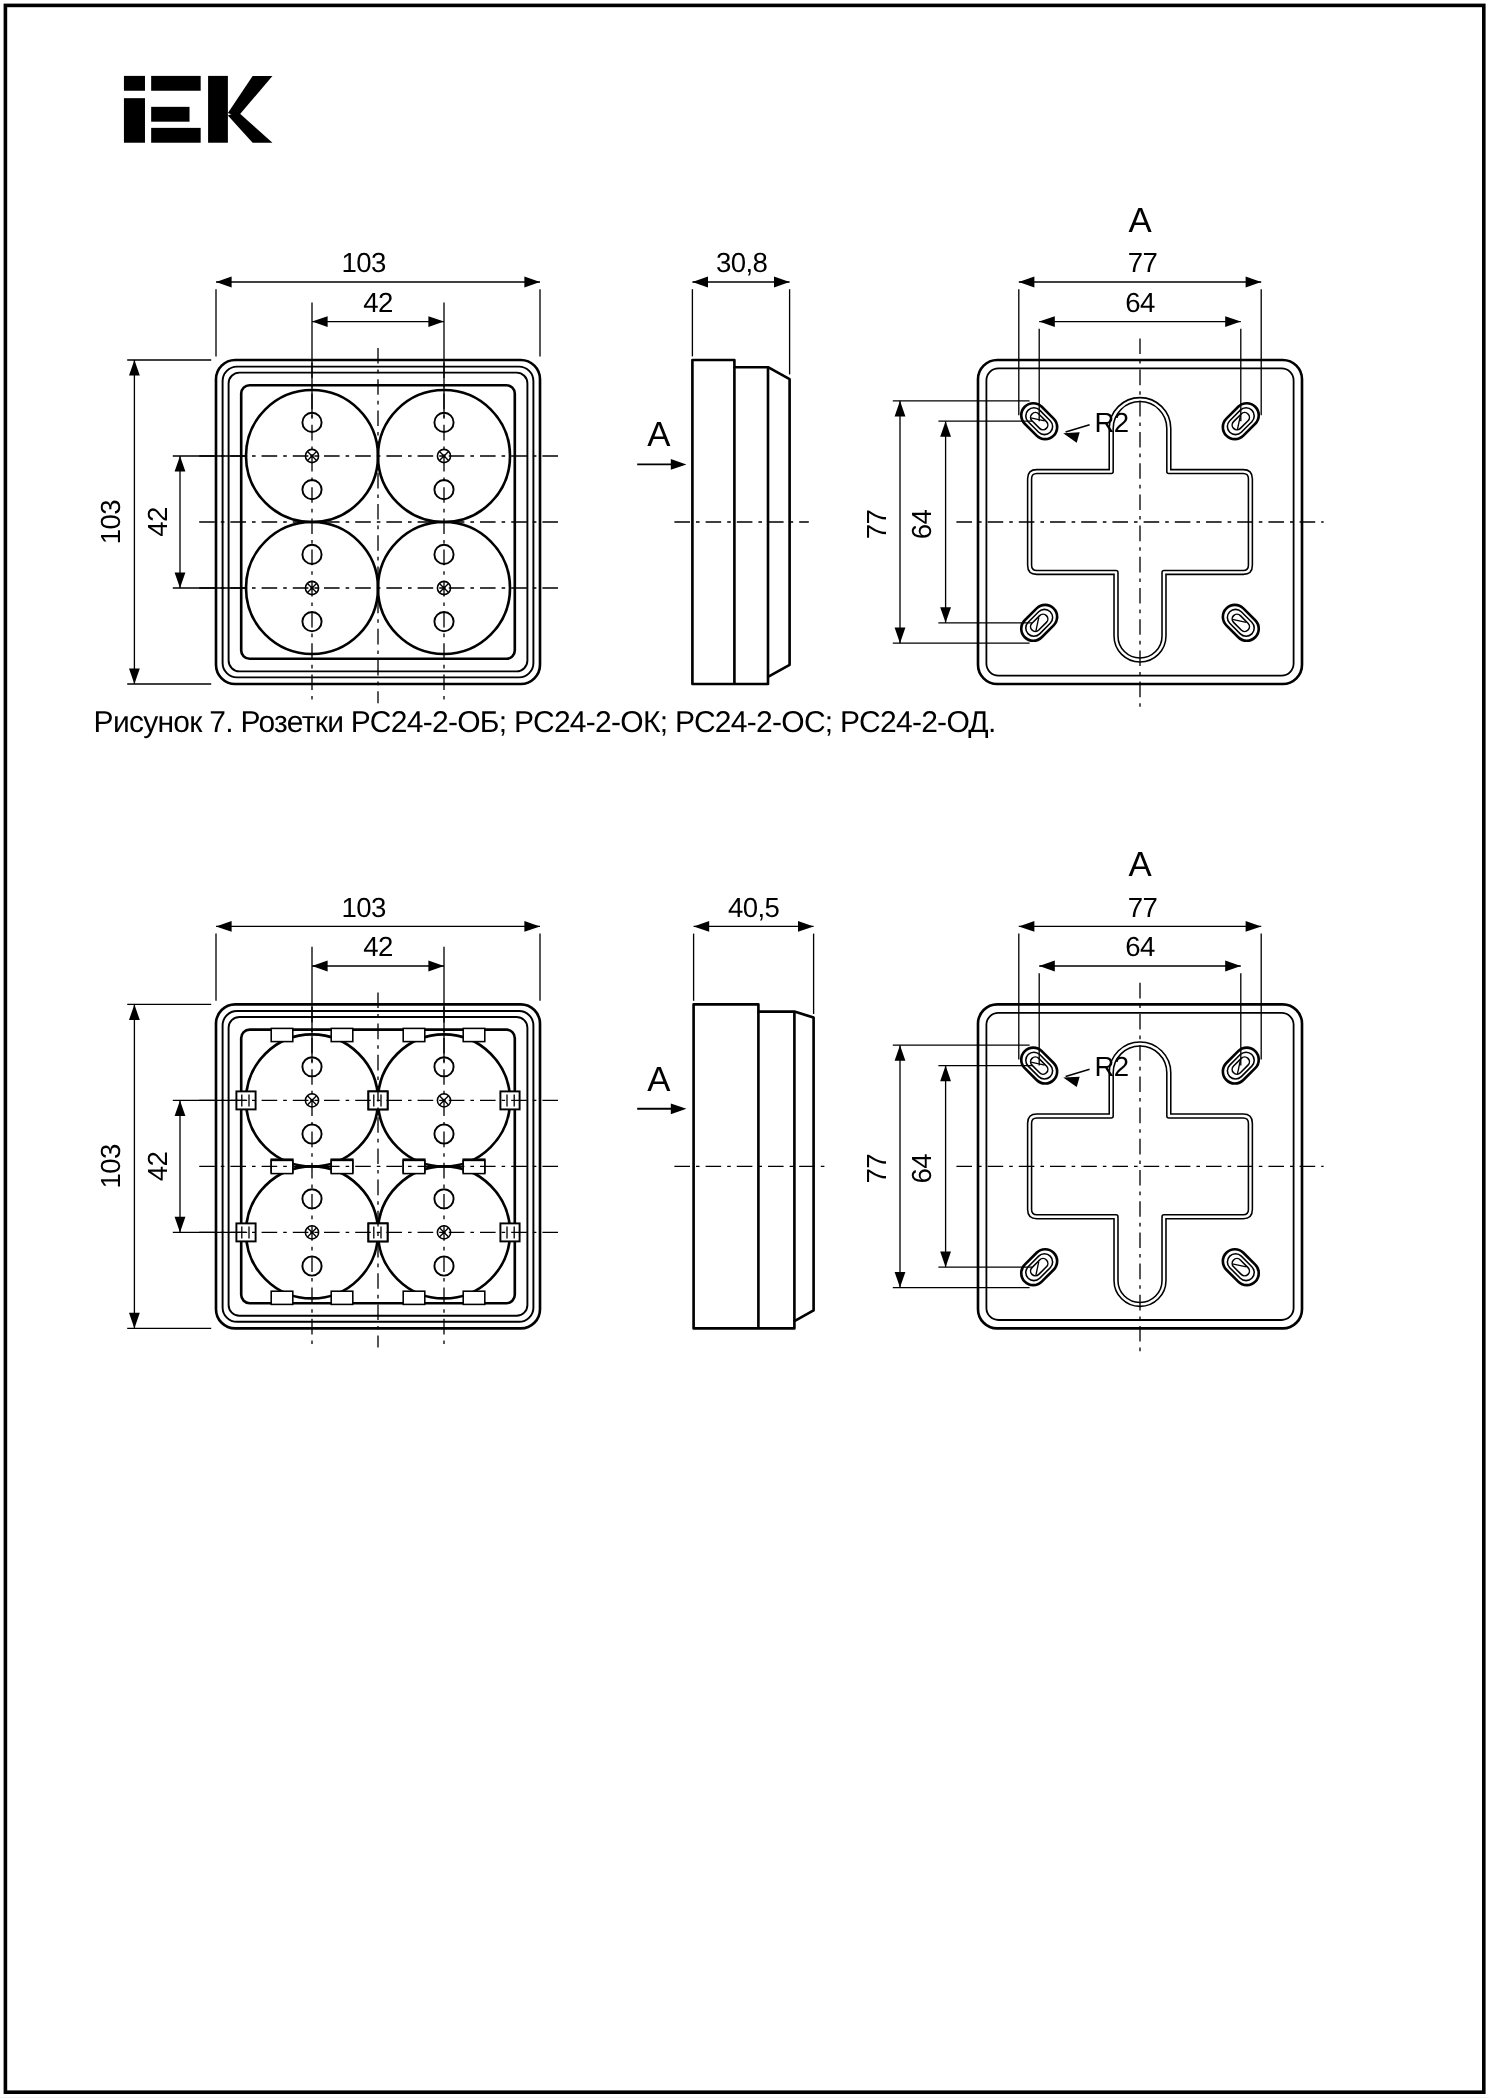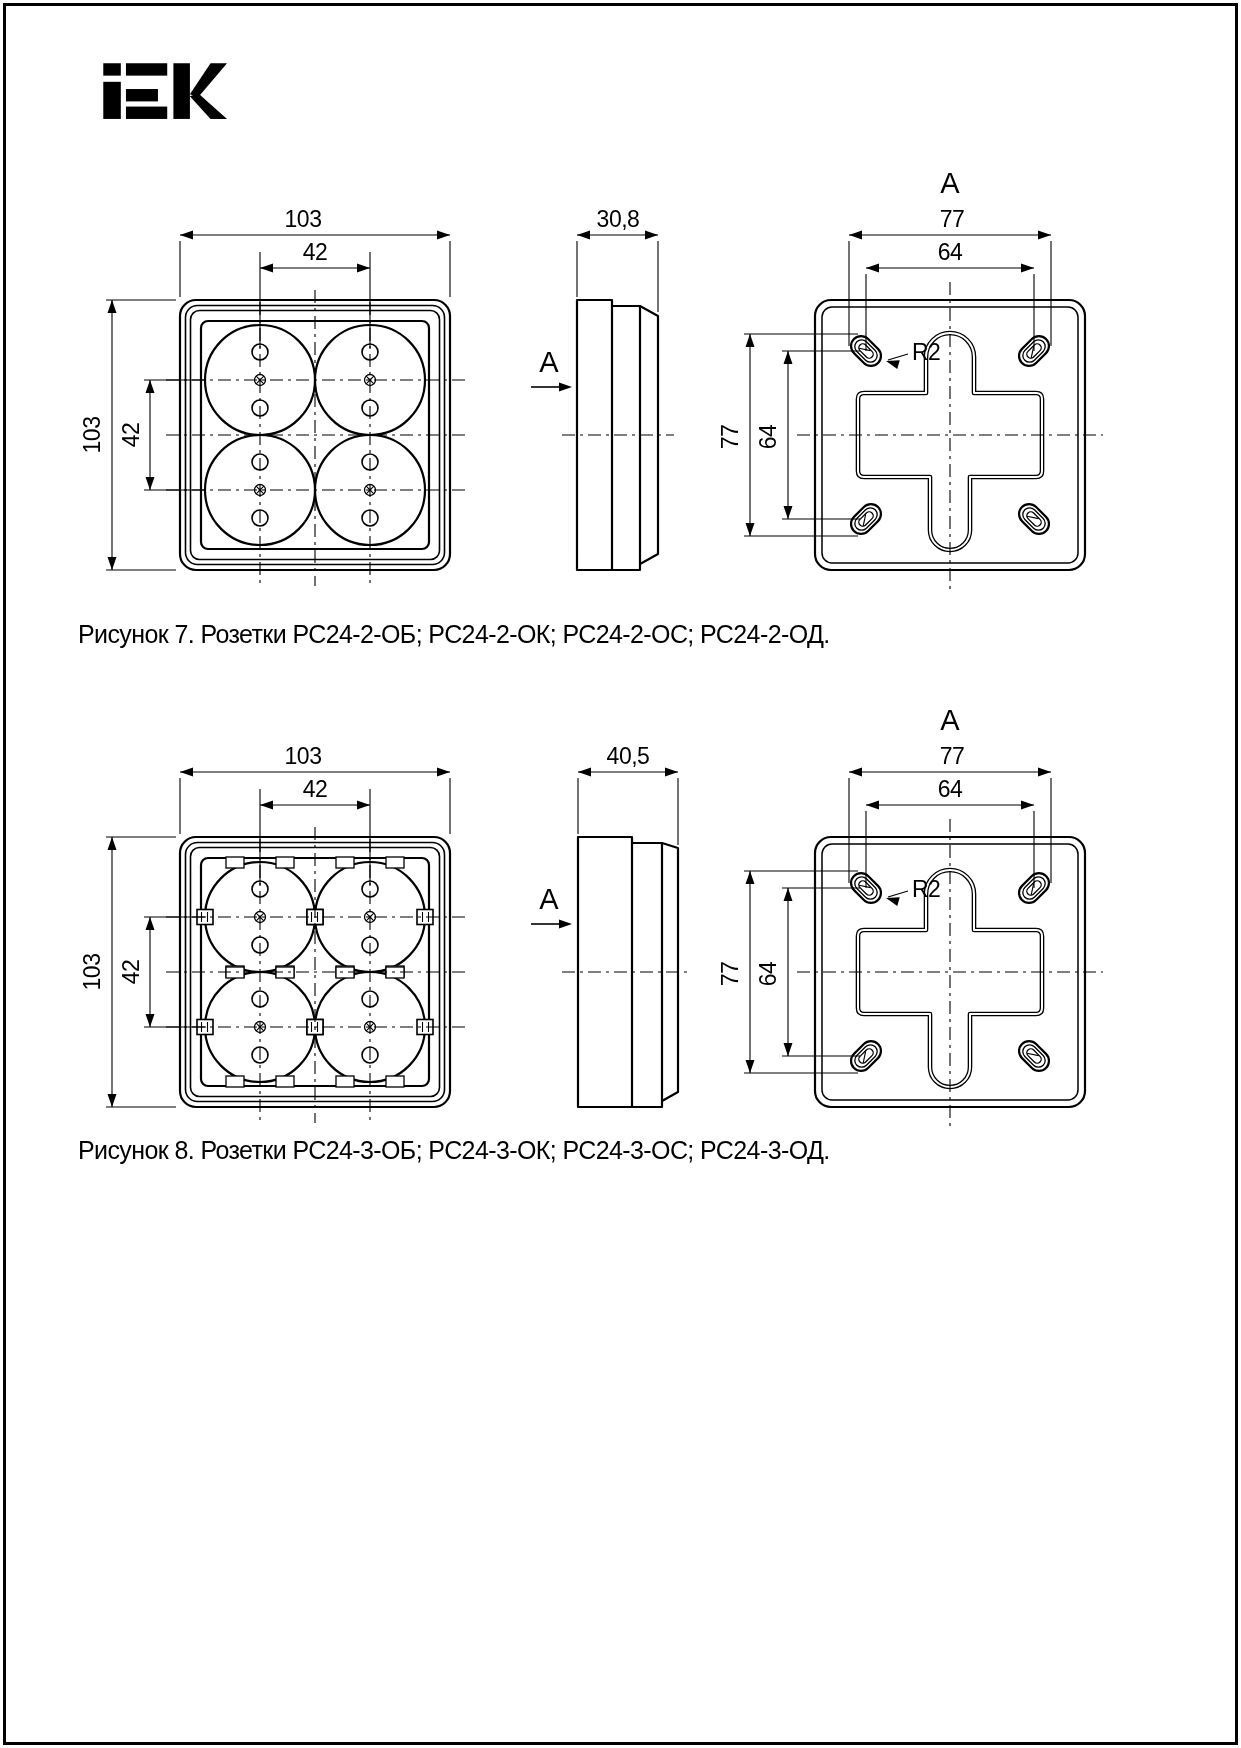--- a/index.html
+++ b/index.html
@@ -198,21 +198,21 @@
       <line x1="782" y1="519" x2="860" y2="519" class="ln11"></line>
       <text class="dimtx" text-anchor="middle" x="776" y="437" transform="rotate(-90 776 437)">64</text>
 
       <line x1="908" y1="354" x2="888" y2="360" class="ln13"></line>
       <use href="#ar-l" transform="translate(886,361) rotate(16)"></use>
       <text class="dimtx" x="912" y="360">R2</text>
       <text class="biglab" text-anchor="middle" x="950" y="193">A</text>
     </g>
   </svg>
 
-  <div class="caption" style="top:620px;">Рисунок 7. Розетки РС24-2-ОБ; РС24-2-ОК; РС24-2-ОС; РС24-2-ОД.</div>
+  <div class="caption" style="top:588px;">Рисунок 7. Розетки РС24-2-ОБ; РС24-2-ОК; РС24-2-ОС; РС24-2-ОД.</div>
 
   <svg class="abs" style="left:60px;top:700px;" width="1140" height="440" viewBox="60 700 1140 440">
 
     <g>
       <use href="#frontplate" x="180" y="837"></use>
       <use href="#socket2" x="260" y="917"></use>
       <use href="#socket2" x="370" y="917"></use>
       <use href="#socket2" x="260" y="1027"></use>
       <use href="#socket2" x="370" y="1027"></use>
       <line x1="260" y1="839" x2="260" y2="1120" class="dsh"></line>
@@ -296,14 +296,13 @@
       <line x1="782" y1="888" x2="860" y2="888" class="ln11"></line>
       <line x1="782" y1="1056" x2="860" y2="1056" class="ln11"></line>
       <text class="dimtx" text-anchor="middle" x="776" y="974" transform="rotate(-90 776 974)">64</text>
       <line x1="908" y1="891" x2="888" y2="897" class="ln13"></line>
       <use href="#ar-l" transform="translate(886,898) rotate(16)"></use>
       <text class="dimtx" x="912" y="897">R2</text>
       <text class="biglab" text-anchor="middle" x="950" y="730">A</text>
     </g>
   </svg>
 
-  <div class="caption" style="top:1136px;">Рисунок 8. Розетки РС24-3-ОБ; РС24-3-ОК; РС24-3-ОС; РС24-3-ОД.</div>
 </div>
 
 </body></html>

